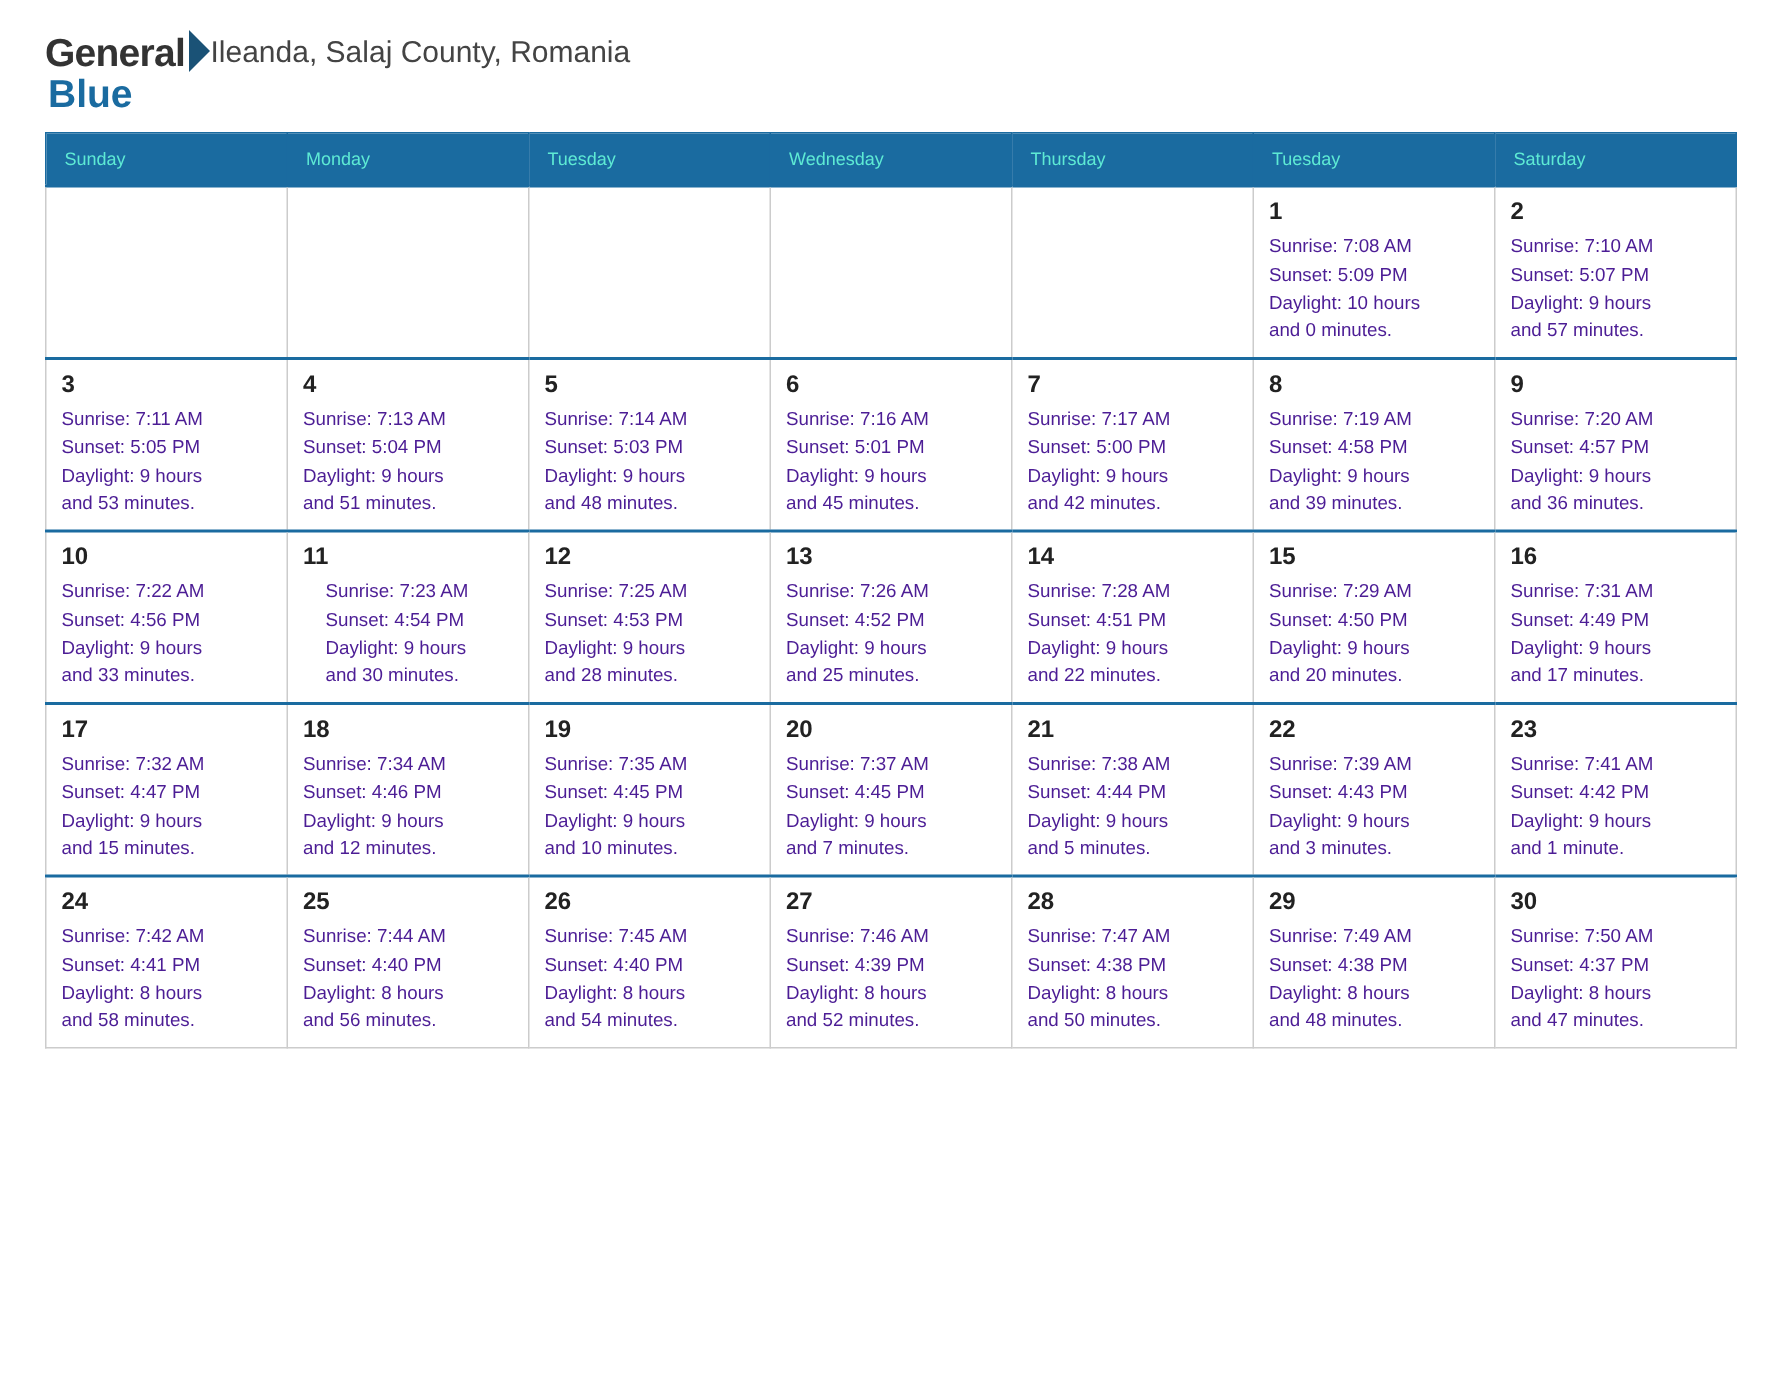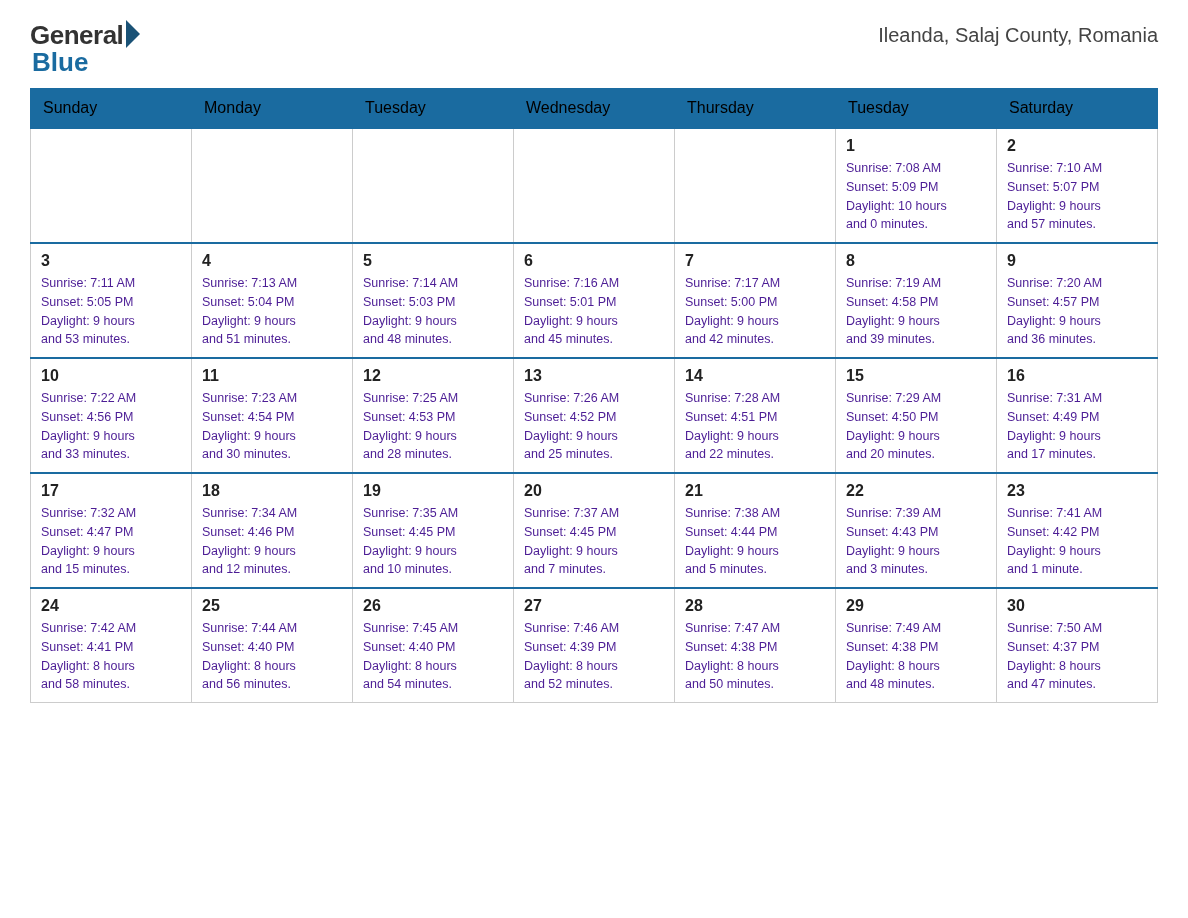--- a/index.html
+++ b/index.html
@@ -5,21 +5,20 @@
     * { box-sizing: border-box; margin: 0; padding: 0; }
     body {
       font-family: Arial, Helvetica, sans-serif;
       background: #fff;
       padding: 20px 30px;
       width: 1188px;
       min-height: 918px;
     }
     .header {
       display: flex;
-      justify-content: space-between;
       align-items: flex-start;
       margin-bottom: 10px;
     }
     .logo {
       display: flex;
       flex-direction: column;
       align-items: flex-start;
     }
     .logo-top {
       display: flex;
@@ -60,22 +59,22 @@
       color: #444;
       margin-top: 4px;
     }
     .calendar {
       width: 100%;
       border-collapse: collapse;
       margin-top: 8px;
     }
     .calendar th {
       background-color: #1a6ba0;
-      color: #000000;
-      font-size: 16px;
+      color: #5eead4;
+      font-size: 12px;
       font-weight: normal;
       padding: 10px 12px;
       text-align: left;
       border: 1px solid #1a6ba0;
     }
     .calendar td {
       border: 1px solid #ccc;
       vertical-align: top;
       padding: 8px 10px;
       width: 14.28%;
@@ -208,21 +207,21 @@
       <tr>
         <td>
           <span class="day-number">10</span>
           <div class="day-info" style="white-space: pre-line;">Sunrise: 7:22 AM
 Sunset: 4:56 PM
 Daylight: 9 hours
 and 33 minutes.</div>
         </td>
         <td>
           <span class="day-number">11</span>
-          <div class="day-info" style="white-space: pre-line;">Sunrise: 7:23 AM
+          <div class="day-info" style="white-space: pre-line; margin-left: 15px;">Sunrise: 7:23 AM
 Sunset: 4:54 PM
 Daylight: 9 hours
 and 30 minutes.</div>
         </td>
         <td>
           <span class="day-number">12</span>
           <div class="day-info" style="white-space: pre-line;">Sunrise: 7:25 AM
 Sunset: 4:53 PM
 Daylight: 9 hours
 and 28 minutes.</div>

